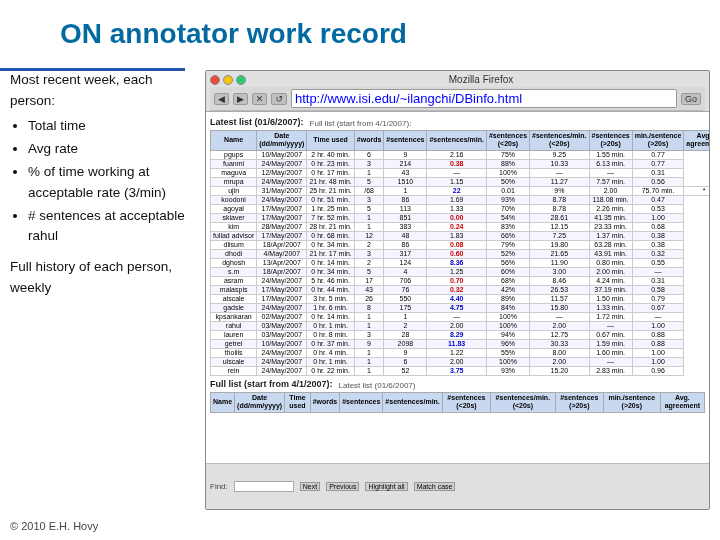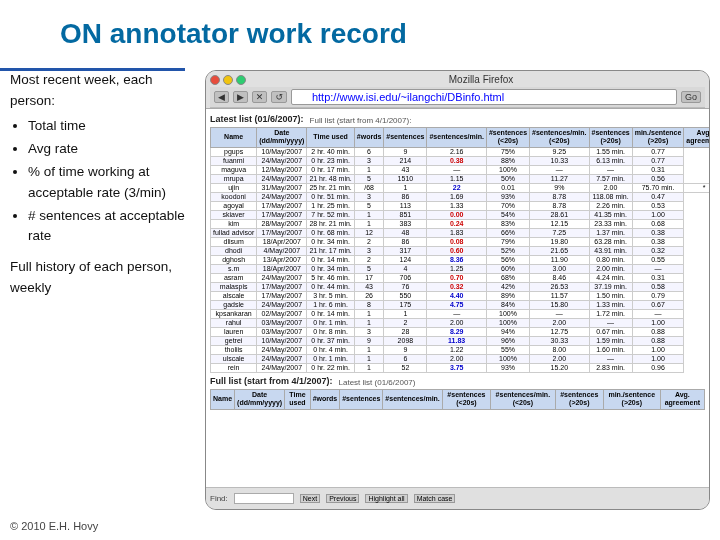--- a/index.html
+++ b/index.html
@@ -66,21 +66,21 @@
       bottom: 8px;
       left: 10px;
       font-size: 11px;
       color: #444;
     }
 
     
     .browser-window {
       flex: 1;
       border: 1px solid #888;
-      border-radius: 11px;
+      border-radius: 2px;
       overflow: hidden;
       background: #f0f0f0;
       display: flex;
       flex-direction: column;
       height: 440px;
     }
 
     .browser-chrome {
       background: #e0e0e0;
       padding: 3px 4px 0 4px;
@@ -129,22 +129,22 @@
       padding: 0 3px;
       cursor: pointer;
       color: #333;
     }
 
     .address-bar {
       flex: 1;
       background: #fff;
       border: 1px solid #999;
       border-radius: 2px;
-      font-size: 11px;
-      padding: 1px 20px;
+      font-size: 13px;
+      padding: 1px 3px;
       color: #00f;
     }
 
     .browser-bookmarks {
       display: flex;
       align-items: center;
       gap: 6px;
       background: #e8e8e8;
       padding: 1px 4px;
       border-bottom: 1px solid #bbb;
@@ -218,21 +218,21 @@
       align-items: flex-end;
       gap: 6px;
       font-size: 8px;
       color: #333;
       margin: 2px 0;
     }
 
     .browser-statusbar {
       background: #e0e0e0;
       border-top: 1px solid #bbb;
-      padding: 5px 4px;
+      padding: 17px 4px;
       font-size: 8px;
       color: #444;
       display: flex;
       align-items: center;
       gap: 6px;
     }
 
     .status-input {
       background: #fff;
       border: 1px solid #aaa;
@@ -256,21 +256,21 @@
 <div class="blue-line"></div>
 
 <div class="main-content">
 
   <div class="left-panel">
     <div>Most recent week, each person:</div>
     <ul>
       <li>Total time</li>
       <li>Avg rate</li>
       <li>% of time working at acceptable rate (3/min)</li>
-      <li># sentences at acceptable rate</li>
+      <li># sentences at acceptable rahul</li>
     </ul>
     <div class="full-history">Full history of each person, weekly</div>
   </div>
 
   <div class="browser-window">
 
     <div class="browser-chrome">
       <div class="browser-titlebar">
         <span class="win-btn close"></span>
         <span class="win-btn min"></span>

